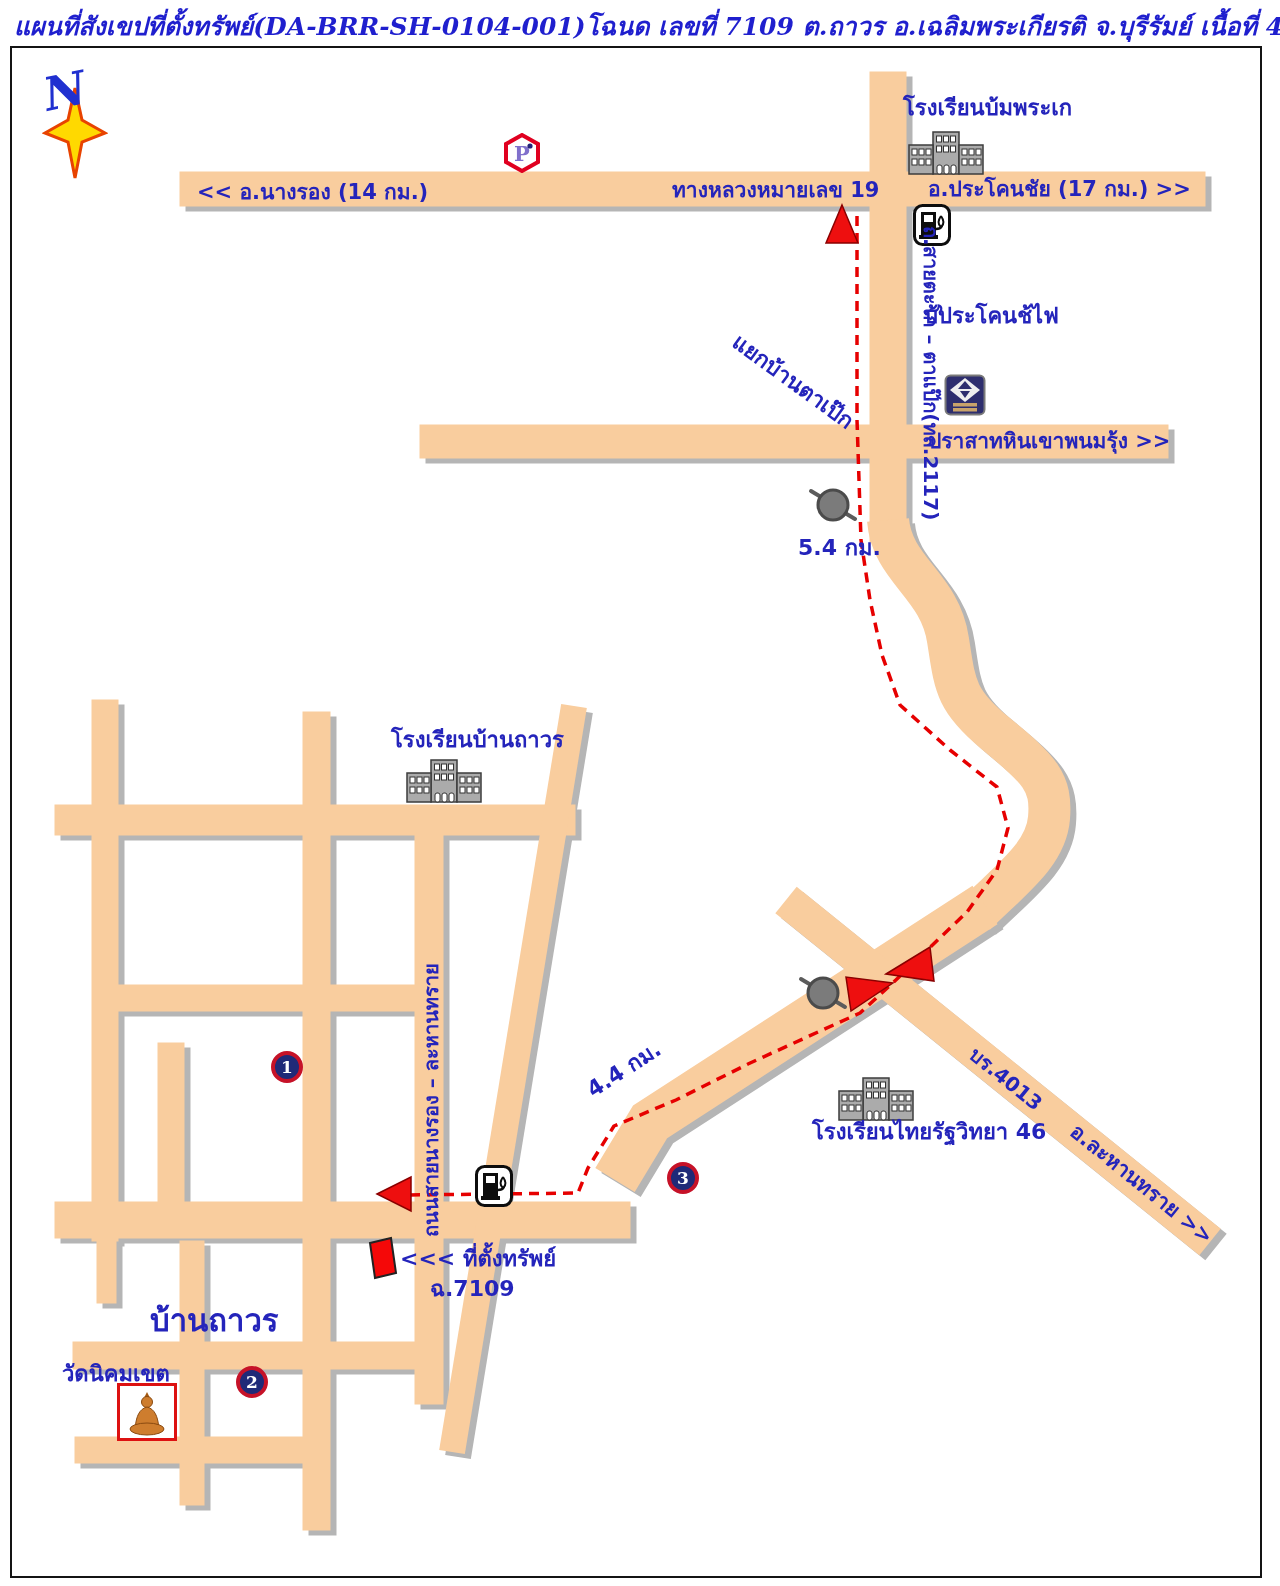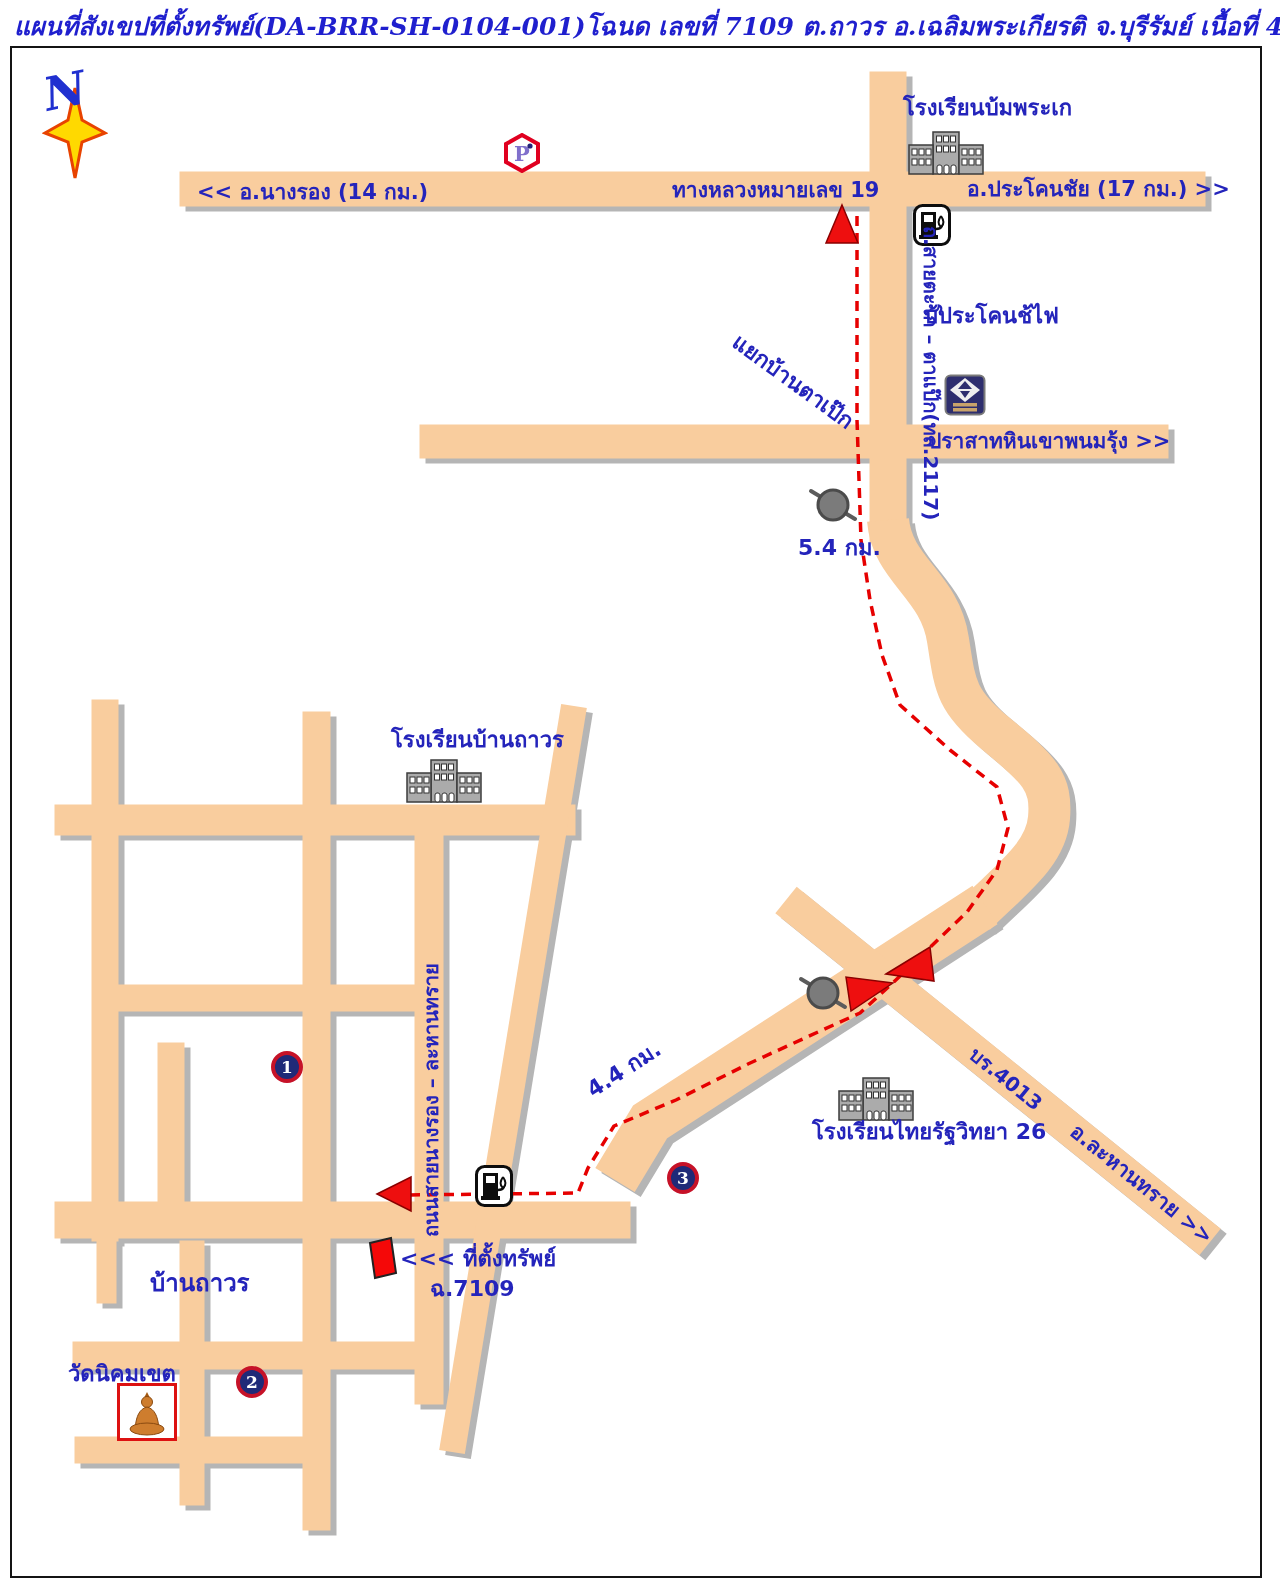--- a/index.html
+++ b/index.html
@@ -2,21 +2,21 @@
 <html><head>
 <meta charset="utf-8">
 <style>
   html,body{margin:0;padding:0;background:#ffffff;}
   body{width:1280px;height:1586px;position:relative;font-family:"DejaVu Sans",sans-serif;overflow:hidden;}
   .map-title{position:absolute;left:14px;top:6px;width:1252px;font-family:"DejaVu Serif",serif;
              font-style:italic;font-weight:bold;font-size:25px;color:#1f1fce;white-space:nowrap;}
   .map-frame{position:absolute;left:10px;top:46px;width:1248px;height:1528px;border:2px solid #141414;background:transparent;}
   #roadsvg{position:absolute;left:0;top:0;}
   .lbl{position:absolute;color:#2424bb;font-weight:bold;white-space:nowrap;font-size:21px;line-height:1.1;}
-  .lbl.big{font-size:24px;}
+  .lbl.big{font-size:31px;margin-top:33px;}
   .lbl.mid{font-size:22px;}
   .lbl.sm{font-size:20px;}
   .rot90{transform:rotate(90deg);transform-origin:0 0;}
   .rotm90{transform:rotate(-90deg);transform-origin:0 0;}
   .badge{position:absolute;width:32px;height:32px;box-sizing:border-box;border-radius:50%;
          background:#1f2a78;border:4px solid #c61228;color:#ffffff;display:flex;align-items:center;
          justify-content:center;font-family:"DejaVu Serif",serif;font-weight:bold;font-size:17px;}
   .icon{position:absolute;}
   .compass-n{position:absolute;left:44px;top:64px;font-family:"DejaVu Serif",serif;font-style:italic;
              font-weight:bold;font-size:46px;color:#2030d0;transform:rotate(-12deg);}
@@ -235,29 +235,29 @@
     <ellipse cx="24" cy="37" rx="17" ry="6" fill="#ce7d2e" stroke="#8a4a10" stroke-width="1"></ellipse>
   </svg>
 </div>
 
 <div class="badge" style="left:271px;top:1051px;">1</div>
 <div class="badge" style="left:236px;top:1366px;">2</div>
 <div class="badge" style="left:667px;top:1162px;">3</div>
 
 <div class="lbl" style="left:197px;top:181px;">&lt;&lt;  อ.นางรอง (14 กม.)</div>
 <div class="lbl" style="left:672px;top:179px;">ทางหลวงหมายเลข 19</div>
-<div class="lbl" style="left:928px;top:178px;margin-left:39px;">อ.ประโคนชัย (17 กม.) &gt;&gt;</div>
+<div class="lbl" style="left:928px;top:178px;">อ.ประโคนชัย (17 กม.) &gt;&gt;</div>
 <div class="lbl mid" style="left:903px;top:96px;">โรงเรียนบ้มพระเก</div>
 <div class="lbl mid" style="left:924px;top:304px;">บ้ประโคนช้ไฟ</div>
 <div class="lbl sm rot90" style="left:942px;top:226px;">ถ.สายตะโก – ตาแป๊ก(ทล.2117)</div>
 <div class="lbl mid" style="left:742px;top:330px;transform:rotate(36deg);transform-origin:0 0;">แยกบ้านตาเป๊ก</div>
 <div class="lbl" style="left:928px;top:430px;">ปราสาทหินเขาพนมรุ้ง  &gt;&gt;</div>
 <div class="lbl mid" style="left:798px;top:536px;">5.4 กม.</div>
 <div class="lbl mid" style="left:391px;top:728px;">โรงเรียนบ้านถาวร</div>
 <div class="lbl sm rotm90" style="left:420px;top:1237px;">ถนนสายนางรอง – ละหานทราย</div>
 <div class="lbl mid" style="left:583px;top:1082px;transform:rotate(-33deg);transform-origin:0 0;">4.4 กม.</div>
 <div class="lbl sm" style="left:979px;top:1043px;transform:rotate(39deg);transform-origin:0 0;">บร.4013</div>
 <div class="lbl" style="left:1080px;top:1120px;transform:rotate(39deg);transform-origin:0 0;">อ.ละหานทราย &gt;&gt;</div>
-<div class="lbl mid" style="left:812px;top:1120px;">โรงเรียนไทยรัฐวิทยา 26</div>
+<div class="lbl mid" style="left:812px;top:1120px;">โรงเรียนไทยรัฐวิทยา 46</div>
 <div class="lbl mid" style="left:400px;top:1247px;">&lt;&lt;&lt;  ที่ตั้งทรัพย์</div>
 <div class="lbl mid" style="left:430px;top:1277px;">ฉ.7109</div>
 <div class="lbl big" style="left:150px;top:1270px;">บ้านถาวร</div>
-<div class="lbl mid" style="left:62px;top:1362px;margin-left:6px;">วัดนิคมเขต</div>
+<div class="lbl mid" style="left:62px;top:1362px;">วัดนิคมเขต</div>
 
 </body></html>

